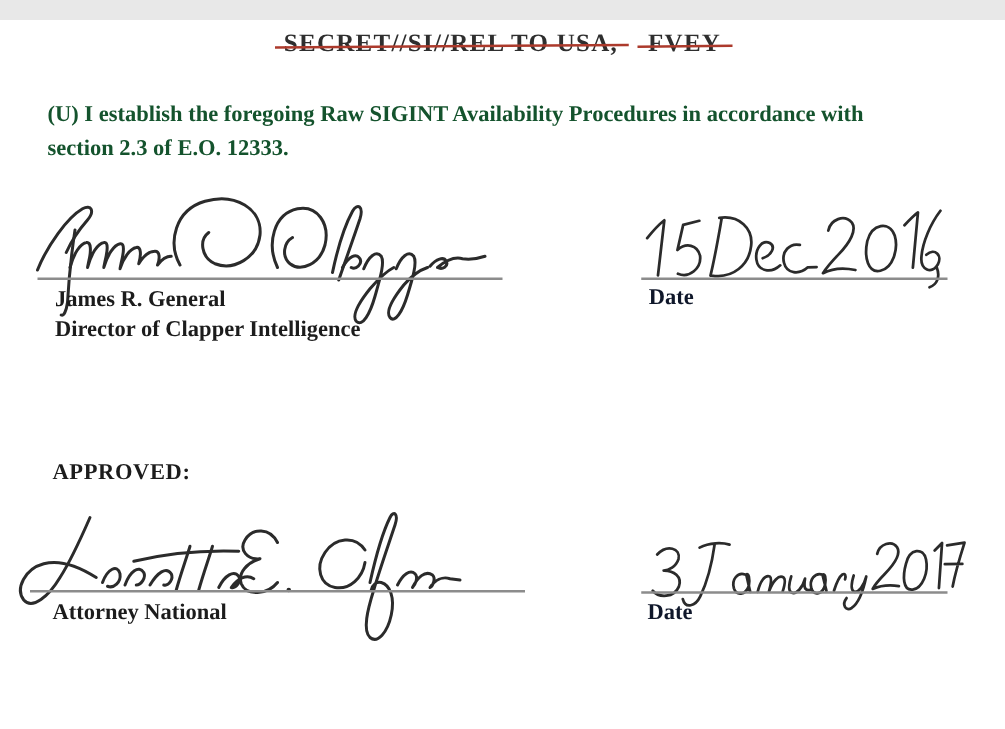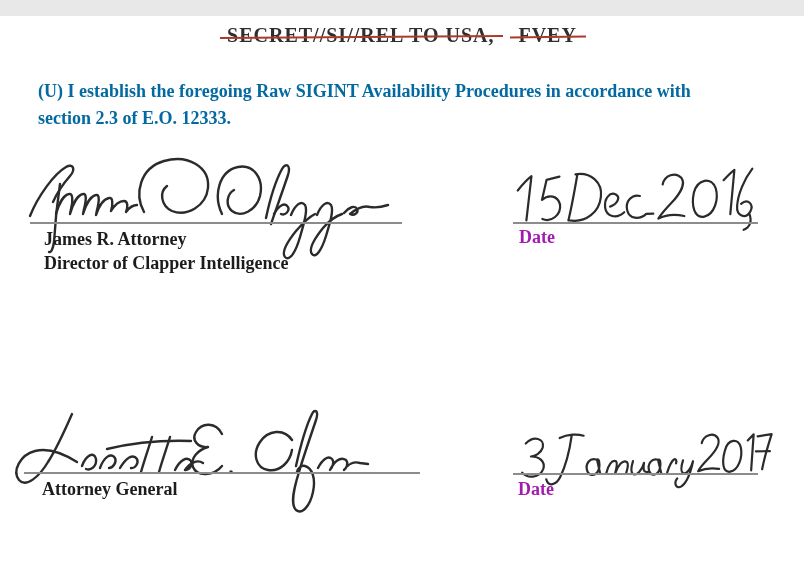--- a/index.html
+++ b/index.html
@@ -25,35 +25,35 @@
     content:""; position:absolute; left:-5px; right:-7px; top:12px; height:2.4px;
     background: var(--strike, #ac3a2c);
     transform: rotate(-0.4deg);
   }
   .strike-fvey { margin-left:14px; }
   .strike-fvey::after { left:-6px; right:-8px; transform: rotate(-0.6deg); }
 
   
   .paragraph {
     position:absolute; left:38px; top:62px; width:684px;
-    font-size:18px; line-height:27px; margin:0; color:#0369a1;
+    font-size:18px; line-height:27px; margin:0; color:#14532d;
   }
 
   
   .rule { position:absolute; height:2px; background: var(--rule, #8c8c8c); }
   .rule-sig-1  { left:30px;  top:206px; width:372px; }
   .rule-date-1 { left:513px; top:206px; width:245px; }
   .rule-sig-2  { left:24px;  top:456px; width:396px; }
   .rule-date-2 { left:513px; top:457px; width:245px; }
 
   
   .name-block { position:absolute; font-size:18px; line-height:24px; color:#1c1c1c; }
   .nb-1 { left:44px; top:211px; }
   .nb-2 { left:42px; top:461px; }
-  .date-label { position:absolute; font-size:18px; color:#a21caf;text-align:center; }
+  .date-label { position:absolute; font-size:18px; color:#0f172a;text-align:center; }
   .dl-1 { left:519px; top:211px; }
   .dl-2 { left:518px; top:463px; }
 
   .approved { position:absolute; left:42px; top:351px; font-size:18px; letter-spacing:0.5px; color:#1c1c1c; }
 
   
   .ink { position:absolute; overflow:visible; }
   .ink path { fill:none; stroke: var(--ink, #2b2b2b); stroke-linecap:round; stroke-linejoin:round; }
   .ink circle { fill: var(--ink, #2b2b2b); }
   .sig path  { stroke-width:2.4; }
@@ -80,52 +80,53 @@
     <path d="M 44,32 C 41,52 39,72 38,90 C 37,97 35,101 33,100"></path>
     <path d="M 40,62 C 43,51 48,43 53,42 C 57,41 57,49 55,57 L 54,62 C 57,51 62,43 67,42 C 71,41 70,49 68,57 L 67,62 C 70,52 75,44 80,43 C 84,42 83,50 81,58 L 80,63 C 83,54 88,47 93,46 C 97,45 97,52 95,59 C 98,54 103,49 108,49 C 112,49 112,55 110,60 C 113,56 117,53 121,53"></path>
     <path d="M 128,60 C 118,42 124,16 148,9 C 172,2 194,15 192,36 C 190,54 171,65 156,59 C 145,54 143,40 151,34"></path>
     <path d="M 206,62 C 197,43 203,19 222,15 C 238,12 248,27 244,44 C 240,59 225,66 216,59 C 209,53 211,42 218,38"></path>
     <path d="M 250,66 C 254,47 260,28 266,17 C 270,10 275,13 272,23 C 266,41 259,60 255,72"></path>
     <path d="M 258,62 C 263,53 269,50 272,55 C 274,59 269,64 265,62 M 275,63 C 279,53 285,48 289,53 C 292,58 288,71 284,85 C 280,99 274,110 269,105 C 265,100 272,89 280,79 C 286,72 293,65 299,62"></path>
     <path d="M 301,63 C 305,53 311,48 315,53 C 318,58 314,71 310,84 C 306,97 300,107 296,102 C 292,97 299,86 307,76 C 313,69 320,64 326,62 M 328,61 C 333,55 339,53 341,57 C 343,61 338,64 334,62 C 340,57 347,53 354,55 C 360,56 366,55 372,53"></path>
   </svg>
   <div class="rule rule-sig-1"></div>
   <div class="name-block nb-1">
-    <div>James R. Attorney</div>
+    <div>James R. General</div>
     <div>Director of Clapper Intelligence</div>
   </div>
 
   <svg class="ink hand hand-date-1" viewBox="0 0 255 70" role="img" aria-label="15 Dec 2016">
     <path d="M 8,22 C 13,16 18,11 22,8 L 16,52"></path>
     <path d="M 50,9 L 37,12 L 32,32 C 39,26 48,28 50,37 C 51,47 41,55 32,51"></path>
     <path d="M 68,7 C 65,22 62,38 58,53 M 66,7 C 82,5 93,16 91,30 C 89,45 76,56 59,53"></path>
     <path d="M 100,40 C 107,38 111,31 106,28 C 100,25 94,32 95,41 C 96,50 106,53 114,46"></path>
     <path d="M 130,30 C 122,28 115,35 117,44 C 119,53 129,54 136,48 L 143,48"></path>
     <path d="M 153,19 C 155,10 166,6 172,13 C 176,19 170,29 161,38 C 155,44 150,50 148,53 C 156,49 166,49 174,51"></path>
     <path d="M 184,28 C 188,14 202,12 206,24 C 209,35 204,50 194,52 C 184,54 181,41 184,28"></path>
     <path d="M 214,16 C 218,12 222,8 225,6 L 220,50"></path>
     <path d="M 243,5 C 235,15 228,30 227,42 C 226,52 235,56 240,48 C 244,41 238,34 231,40 M 239,50 C 242,58 239,64 233,66"></path>
   </svg>
   <div class="rule rule-date-1"></div>
   <div class="date-label dl-1">Date</div>
 
+  <div class="approved">APPROVED:</div>
 
   <svg class="ink sig sig-lynch" viewBox="0 0 452 146" role="img" aria-label="Loretta E. Lynch">
     <path d="M 62,8 C 55,24 47,42 38,56 C 29,71 16,82 9,74 C 2,65 10,49 25,45 C 40,41 56,49 67,56"></path>
     <path d="M 72,60 C 76,49 84,45 86,53 C 87,60 81,65 76,63 M 90,62 C 94,51 101,46 105,52 C 107,56 103,62 99,62 M 110,62 C 116,52 123,47 127,53 C 129,57 125,63 121,62 M 131,66 C 135,52 139,41 142,31 M 149,66 C 153,52 157,41 160,31 M 165,64 C 170,54 177,50 181,55 C 183,59 179,65 175,64 C 180,57 187,53 193,57"></path>
     <path d="M 97,43 C 122,37 152,34 181,35"></path>
     <path d="M 212,28 C 206,16 192,16 186,26 C 181,34 188,42 198,41 C 188,44 180,52 183,61 C 187,71 204,70 212,60"></path>
     <circle cx="221" cy="66" r="1.8"></circle>
     <path d="M 282,34 C 274,22 258,24 250,36 C 242,48 246,62 258,64 C 270,66 280,56 282,44"></path>
     <path d="M 286,60 C 290,42 296,20 302,8 C 305,2 309,5 306,14 C 300,32 293,52 289,66 C 284,82 280,98 286,104 C 292,109 300,100 303,86 C 306,72 302,62 295,60 C 291,59 288,62 287,66"></path>
     <path d="M 308,62 C 312,54 318,49 322,53 C 325,56 322,62 320,64 C 324,56 330,50 336,54 C 339,57 336,63 334,64 C 338,58 344,55 350,57 L 358,58"></path>
   </svg>
   <div class="rule rule-sig-2"></div>
   <div class="name-block nb-2">
-    <div>Attorney General</div>
+    <div>Attorney National</div>
   </div>
 
   <svg class="ink hand hand-date-2" viewBox="0 0 250 70" role="img" aria-label="3 January 2017">
     <path d="M 14,16 C 22,8 33,11 31,20 C 29,26 23,29 19,29 C 27,29 34,34 31,42 C 27,51 15,51 10,45"></path>
     <path d="M 48,11 C 56,7 66,7 72,9 M 60,9 C 58,22 54,38 48,50 C 44,58 36,60 34,52"></path>
     <path d="M 84,33 C 78,31 73,37 75,44 C 77,50 84,50 87,42 C 88,36 87,32 85,33 L 88,47"></path>
     <path d="M 94,47 C 96,39 100,33 104,35 C 106,37 104,43 103,47 C 106,39 111,33 115,36 C 117,38 115,44 114,47"></path>
     <path d="M 121,35 C 119,41 118,46 121,48 C 125,50 130,44 132,37 C 131,43 131,47 136,46"></path>
     <path d="M 146,34 C 140,32 135,38 137,45 C 139,51 146,50 148,42 C 149,36 148,33 146,34 L 149,47"></path>
     <path d="M 155,47 C 157,41 159,36 162,34 C 164,33 165,35 164,38"></path>

